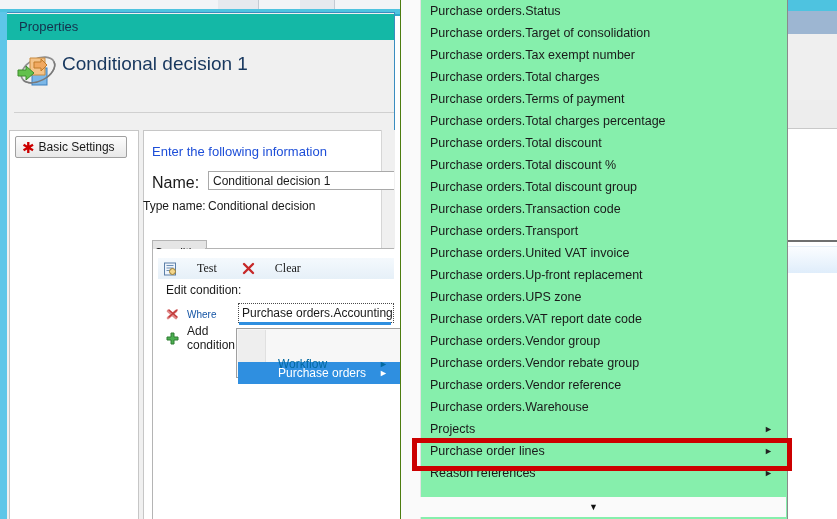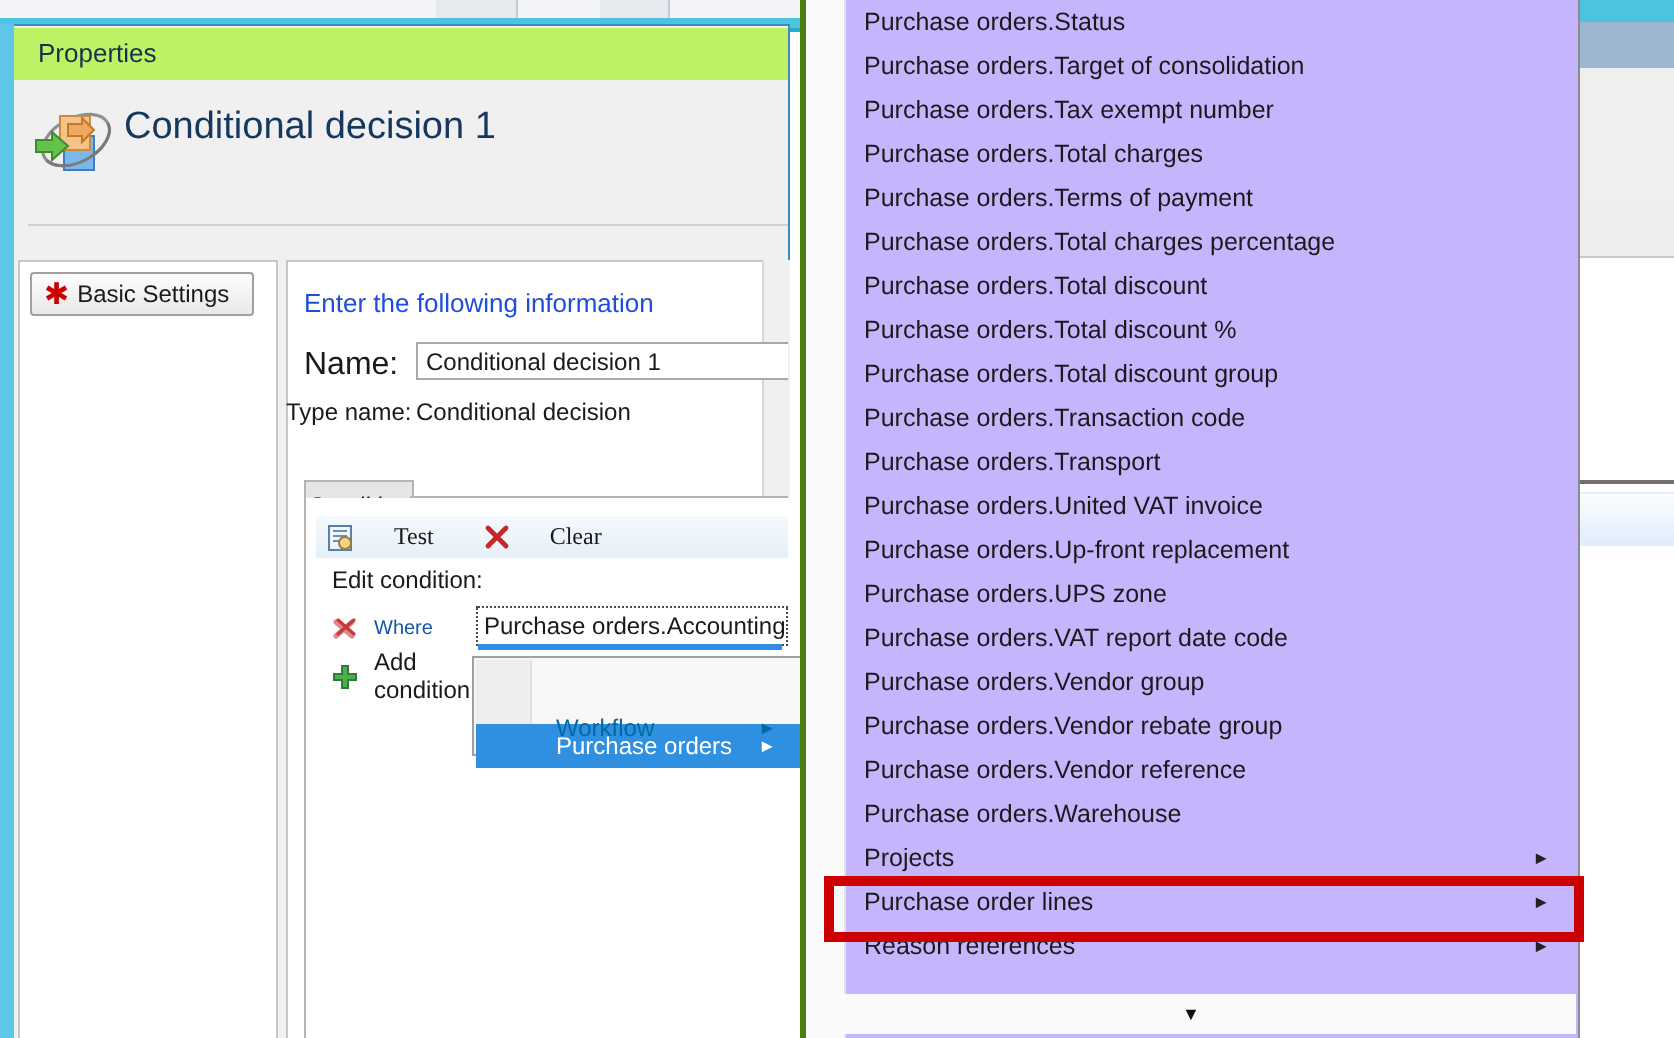--- a/index.html
+++ b/index.html
@@ -29,21 +29,21 @@
   #bg-r-sel{left:787px;top:246px;width:50px;height:26px;background:linear-gradient(#fbfdff,#dfedfb);border-top:1px solid #e4eef8;}
 
   
   #props{
     left:0;top:12px;width:394px;height:507px;
     background:#f0f0f0;border:1px solid #3a8dc0;border-left:none;
   }
   #props-accent-l{left:0;top:12px;width:7px;height:507px;background:#5ec6e8;}
   #props-titlebar{
     left:7px;top:14px;width:387px;height:26px;
-    background:#bef264;color:#15314d;
+    background:#14b8a6;color:#15314d;
     font-size:13px;line-height:26px;padding-left:12px;box-sizing:border-box;
   }
   #props-body{left:7px;top:40px;width:387px;height:479px;background:#f0f0f0;}
   #props-icon{left:14px;top:50px;width:46px;height:44px;}
   #props-title{
     left:62px;top:47px;width:320px;height:34px;
     font-size:19px;color:#17375e;line-height:34px;white-space:nowrap;
   }
   #props-hr{left:14px;top:112px;width:380px;height:1px;background:#d0d0d0;}
 
@@ -107,21 +107,21 @@
   .ctx-item{
     position:absolute;left:1px;width:162px;height:22px;
     font-size:12px;line-height:22px;padding-left:40px;box-sizing:border-box;color:#0369a1;
   }
   .ctx-item.sel{background:#2f8fe0;color:#ffffff;left:1px;width:162px;margin-top:32px;}
   .ctx-item .arr{position:absolute;right:12px;top:0;line-height:22px;font-size:9px;}
 
   
   #dropdown{
     left:400px;top:0;width:386px;height:519px;
-    background:#c4b5fd;border-left:3px solid #4d7c0f;border-right:1px solid #8a8a8a;
+    background:#86efac;border-left:1px solid #4d7c0f;border-right:1px solid #8a8a8a;
   }
   #dd-gutter{position:absolute;left:0;top:0;width:19px;height:519px;background:#fafafa;border-right:1px solid #e3e3e3;}
   #dd-items{position:absolute;left:0;top:0;width:386px;}
   .dd-item{
     position:relative;height:22px;line-height:22px;
     font-size:12.5px;color:#1a1a1a;padding-left:29px;box-sizing:border-box;white-space:nowrap;
   }
   .dd-item.sel{background:#2f8fe0;color:#ffffff;}
   .dd-item .arr{position:absolute;right:14px;top:0;line-height:22px;font-size:9px;color:#222;}
   #dd-scrolldown{

